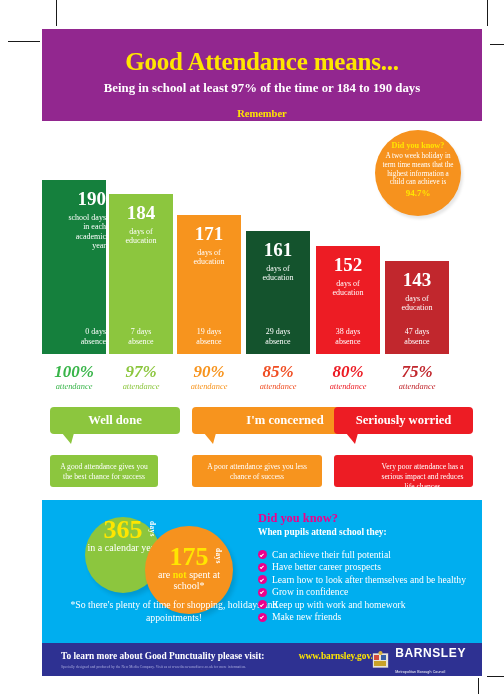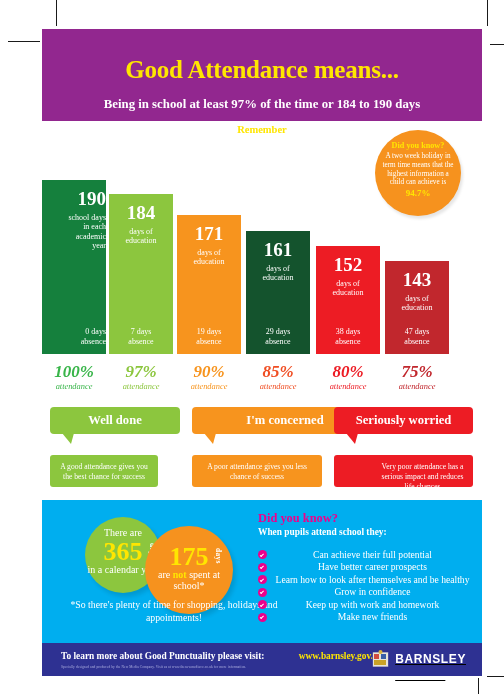--- a/index.html
+++ b/index.html
@@ -9,21 +9,21 @@
   
   .cmark{position:absolute;background:#1a1a1a;}
   .cm-v{width:1px;}
   .cm-h{height:1px;}
 
   .poster{position:absolute;left:42px;top:29px;width:440px;height:647px;background:#ffffff;}
 
   
   .header{position:absolute;left:0;top:0;width:440px;height:92px;background:#92278f;
           text-align:center;}
-  .h-title{margin:8px;padding-top:20px;color:#ffe600;font-size:25px;font-weight:bold;
+  .h-title{margin:0;padding-top:20px;color:#ffe600;font-size:25px;font-weight:bold;
            letter-spacing:-0.2px;line-height:1;}
   .h-sub{margin:0;padding-top:8px;color:#ffffff;font-size:12.8px;font-weight:bold;line-height:1;}
   .h-rem{margin:0;padding-top:14px;color:#ffe600;font-size:10.5px;font-weight:bold;line-height:1;}
   .h-rem2{margin:0;padding-top:4px;color:#ffffff;font-size:9.3px;line-height:1;}
 
   
   .badge{position:absolute;left:333px;top:101px;width:86px;height:86px;border-radius:50%;
          background:#f6921e;color:#ffffff;text-align:center;box-sizing:border-box;padding-top:11px;
          box-shadow:2px 3px 3px rgba(0,0,0,0.10);}
   .badge-t{color:#ffe600;font-size:8.2px;font-weight:bold;line-height:1.1;}
@@ -69,34 +69,34 @@
   .c-bot{font-size:10px;line-height:1.08;}
   .c-bot b{color:#ffe600;}
   .note{position:absolute;left:22px;top:99px;width:220px;color:#ffffff;font-size:9.8px;
         line-height:1.32;text-align:center;}
 
   .dyk{position:absolute;left:216px;top:12px;width:215px;color:#ffffff;}
   .dyk-t{color:#ec008c;font-size:12.4px;font-weight:bold;line-height:1.1;}
   .dyk-s{font-size:9.4px;font-weight:bold;line-height:1.1;padding-top:1px;}
   .dyk-list{list-style:none;margin:0;padding:12px 0 0;}
   .dyk-list li{position:relative;padding-left:14px;font-size:9.6px;line-height:1.17;
-               margin-bottom:1.2px;text-align:center;}
+               margin-bottom:1.2px;}
   .tick{position:absolute;left:0;top:1.5px;width:9px;height:9px;border-radius:50%;
         background:#ec008c;}
   .tick:after{content:"";position:absolute;left:2px;top:3.6px;width:2.6px;height:1.3px;
               border-left:1.4px solid #fff;border-bottom:1.4px solid #fff;
               transform:rotate(-45deg);}
 
   
   .footer{position:absolute;left:0;top:614px;width:440px;height:33px;background:#2e3192;}
   .f-main{position:absolute;left:19px;top:8px;font-size:9.4px;font-weight:bold;color:#ffffff;}
   .f-main .url{color:#ffe600;margin-left:32px;}
   .f-small{position:absolute;left:19px;top:22px;font-size:3.5px;color:#aeb0e0;
            letter-spacing:0.1px;}
-  .logo{position:absolute;right:16px;top:7px;height:20px;display:flex;gap:6px;text-decoration:underline;}
+  .logo{position:absolute;right:16px;top:7px;height:20px;display:flex;align-items:center;gap:6px;}
   .crest{width:17px;height:19px;position:relative;}
   .logo-tx{line-height:1;}
   .logo-n{font-size:12px;font-weight:bold;color:#ffffff;letter-spacing:0.6px;
           font-family:"Liberation Sans",sans-serif;}
   .logo-s{font-size:3.6px;color:#ffffff;letter-spacing:0.1px;padding-top:2px;
           font-family:"Liberation Sans",sans-serif;}
 </style>
 </head>
 <body>
 
@@ -186,21 +186,20 @@
       <div class="bub" style="left: 8px; width: 130px; background: rgb(140, 198, 62); color: rgb(140, 198, 62);"><span style="color:#fff">Well done</span></div>
       <div class="dbox" style="left: 8px; width: 108px; background: rgb(140, 198, 62);">A good attendance gives you the best chance for success</div>
       <div class="bub" style="left: 150px; width: 130px; background: rgb(247, 148, 30); color: rgb(247, 148, 30); padding-left: 28px;"><span style="color:#fff">I'm concerned</span></div>
       <div class="dbox" style="left: 150px; width: 130px; background: rgb(247, 148, 30);">A poor attendance gives you less chance of success</div>
       <div class="bub" style="left: 292px; width: 139px; background: rgb(237, 28, 36); color: rgb(237, 28, 36);"><span style="color:#fff">Seriously worried</span></div>
       <div class="dbox" style="left: 292px; width: 139px; background: rgb(237, 28, 36); padding-left: 44px;">Very poor attendance has a serious impact and reduces life chances</div>
     </div>
 
   <div class="blue">
     <div class="circ c-green">
-      <div class="c-top">There are</div>
       <div class="c-big"><span>365</span><span class="c-days">days</span></div>
       <div class="c-bot">in a calendar year</div>
     </div>
 
     <div class="circ c-orange">
       <div class="c-big" style="margin-top:18px;"><span>175</span><span class="c-days">days</span></div>
       <div class="c-bot"><span>are </span><b>not</b><span> spent at school*</span></div>
     </div>
 
     <div class="note">*So there's plenty of time for shopping, holidays and appointments!</div>

